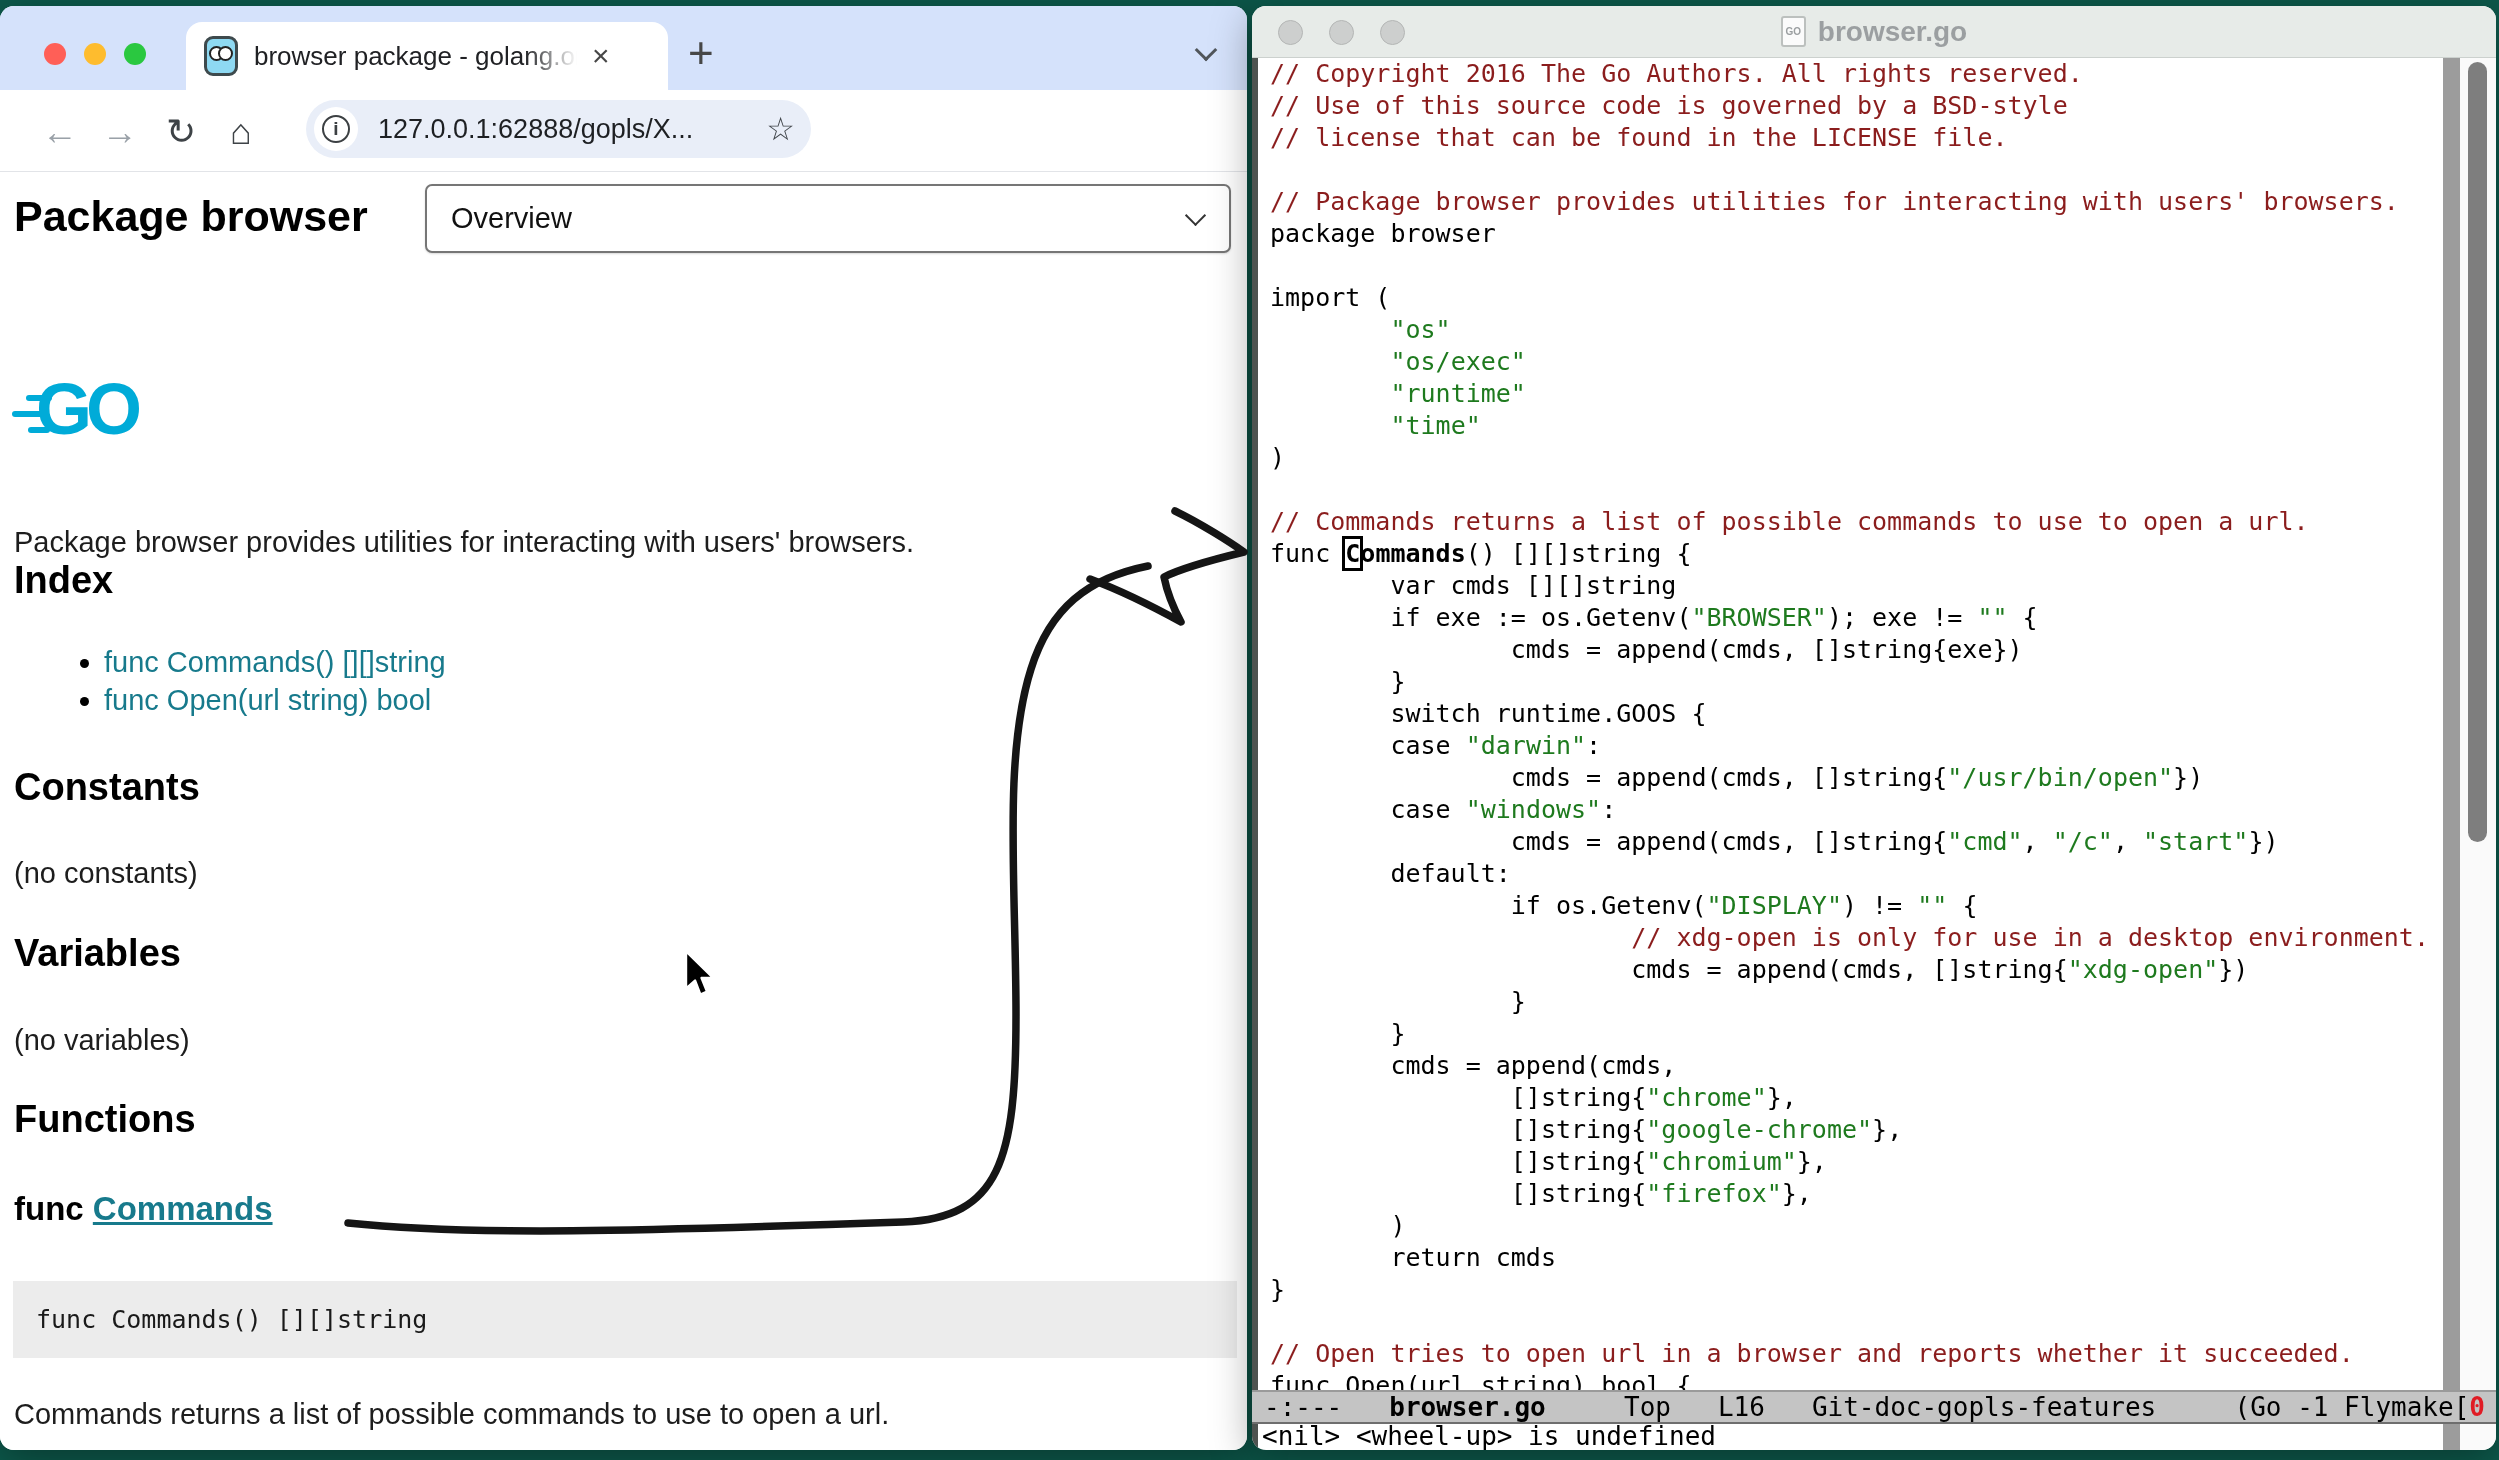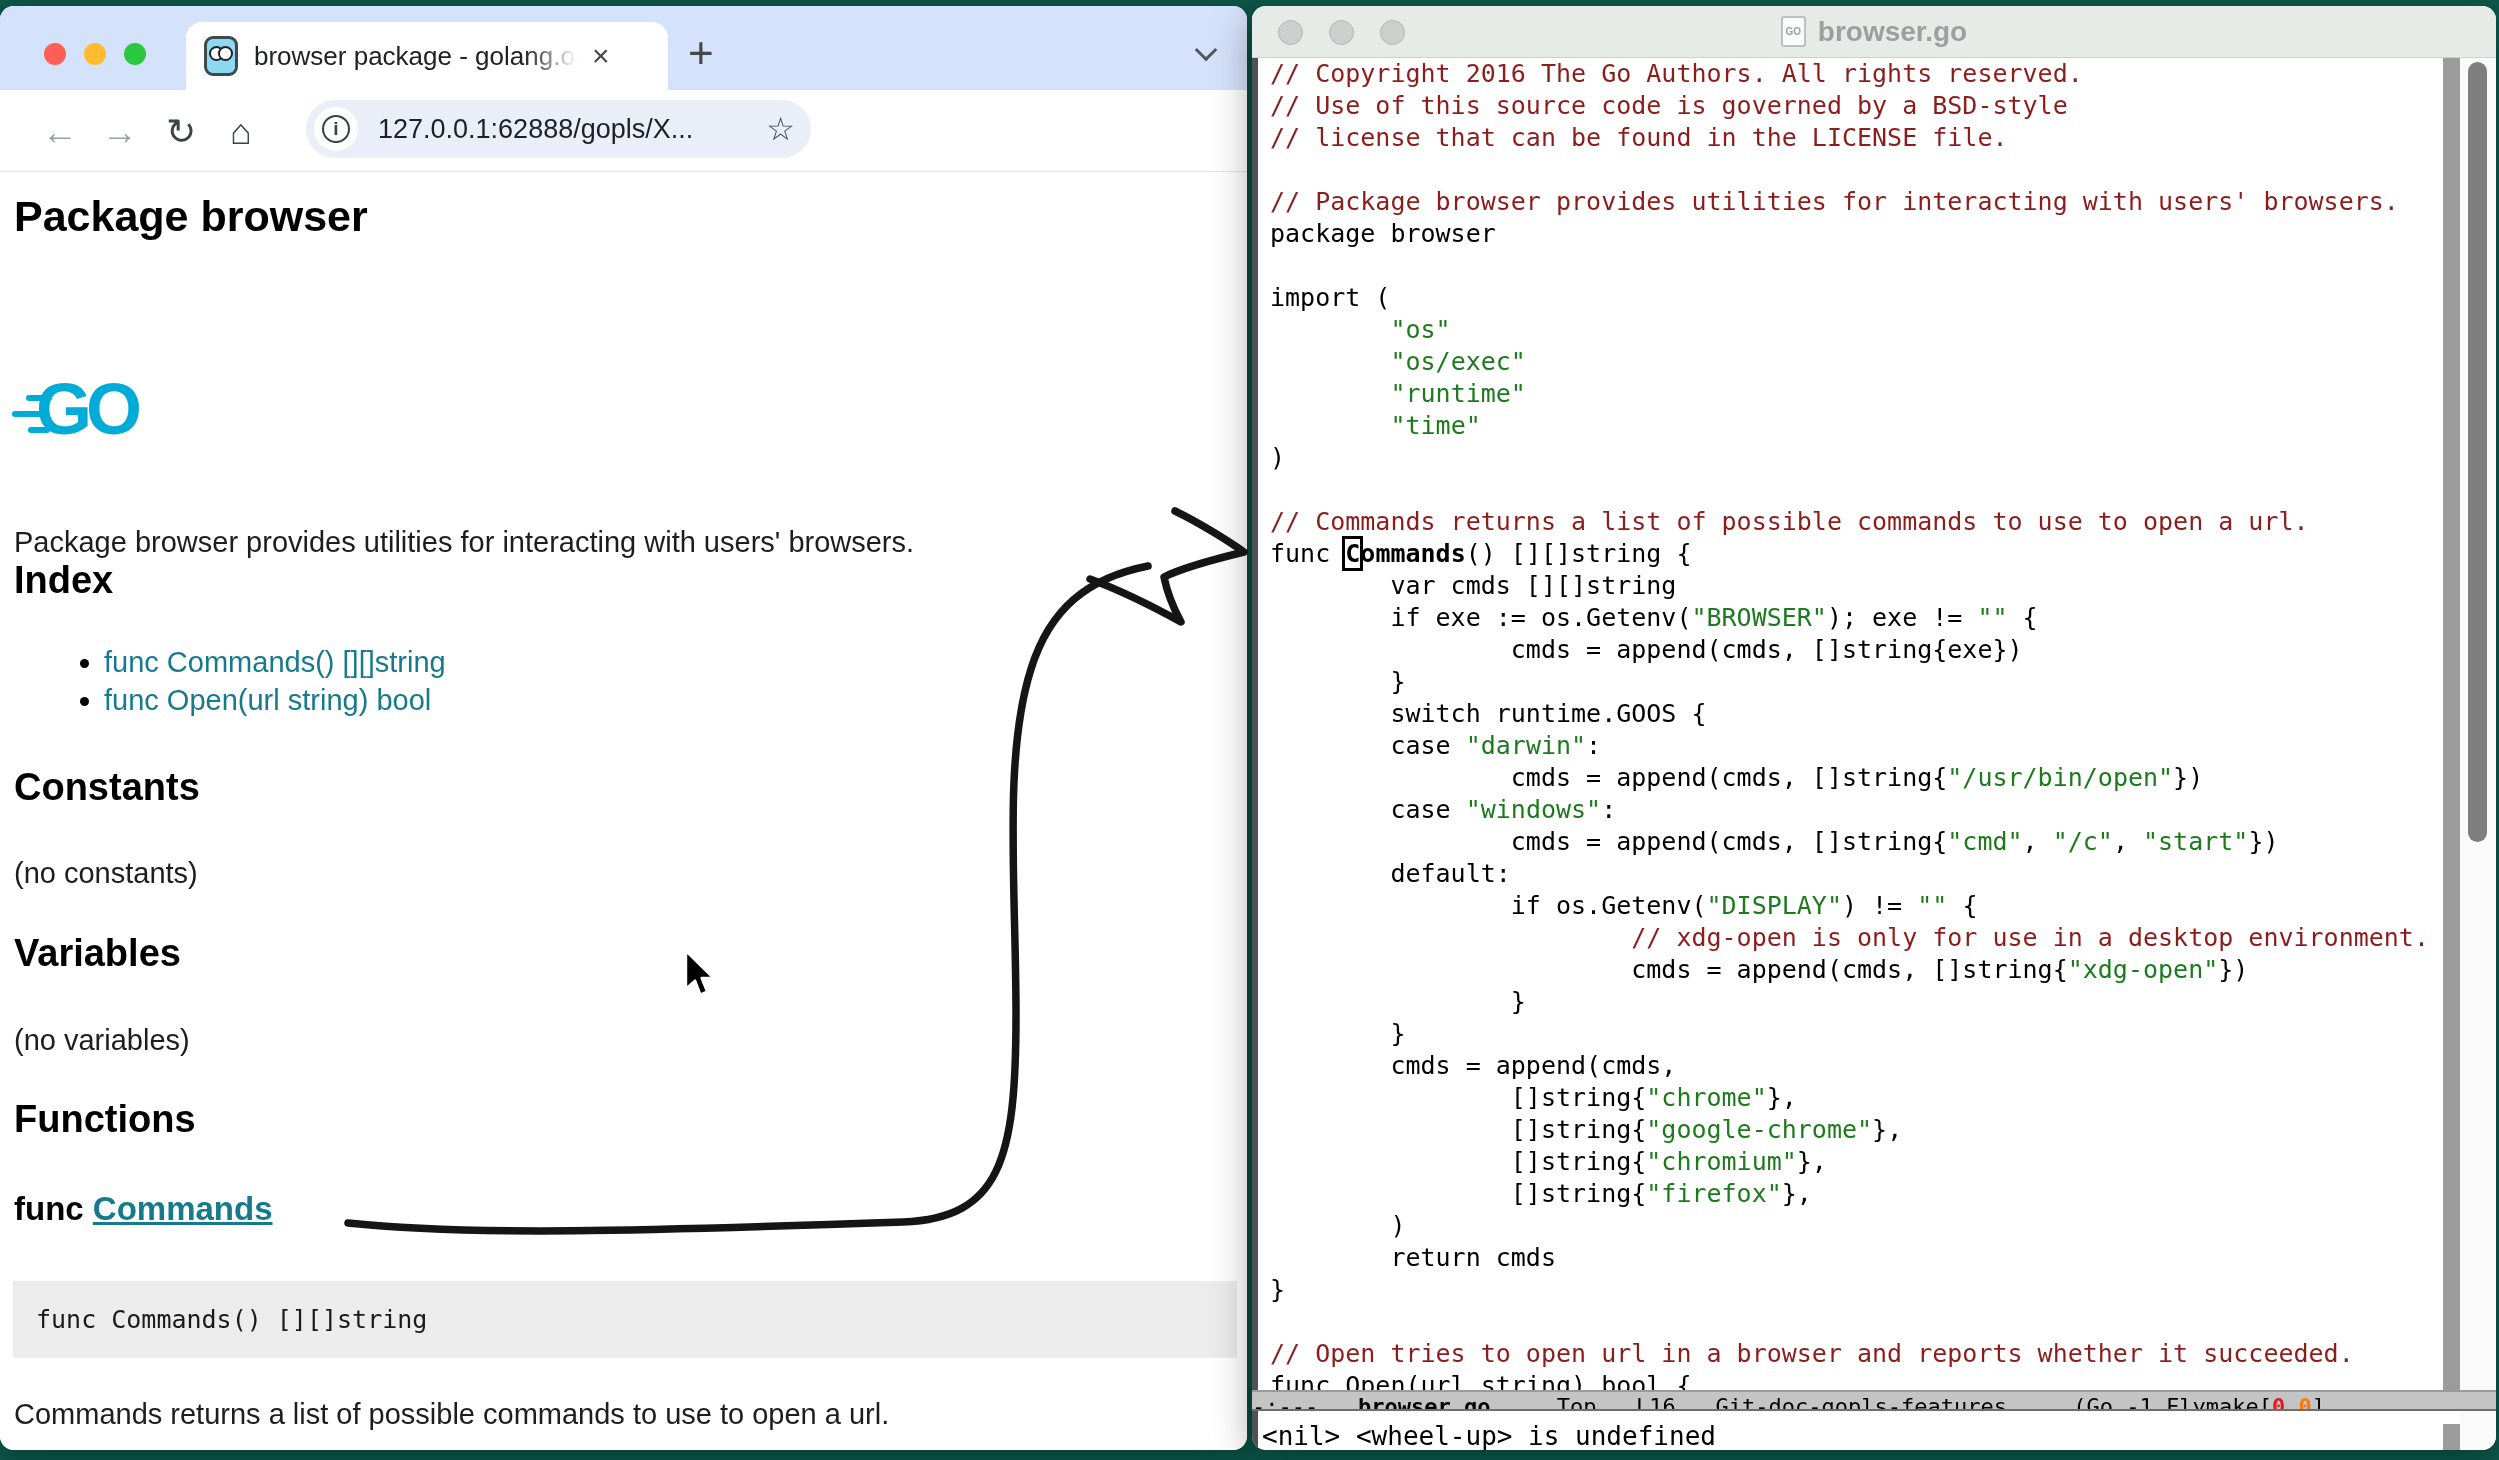--- a/index.html
+++ b/index.html
@@ -114,24 +114,24 @@
   .seg-c{color:#8b1d1d;}
   .seg-s{color:#1e7a1e;}
   .seg-fb{font-weight:bold;}
   .seg-cur{font-weight:bold;outline:3px solid #000;outline-offset:0px;}
   .eborder{position:absolute;left:0;top:52px;bottom:0;width:6px;background:#4e5350;}
   .etrack{position:absolute;right:0;top:52px;bottom:0;width:36px;background:#fafafa;}
   .eflat{position:absolute;right:36px;width:17px;background:#9c9c9c;}
   .eflat.a{top:52px;height:1332px;}
   .eflat.b{top:1418px;height:26px;}
   .ethumb{position:absolute;right:9px;top:56px;width:19px;height:780px;background:#7e7e7e;border-radius:10px;}
-  .emodeline{position:absolute;left:0;right:0;top:1384px;height:21px;background:#c4c4c4;
+  .emodeline{position:absolute;left:0;right:0;top:1384px;height:34px;background:#c4c4c4;
              border-top:2px solid #9a9a9a;border-bottom:2px solid #6e6e6e;z-index:5;
-             font-family:"DejaVu Sans Mono",monospace;font-size:22px;line-height:30px;color:#000;
-             white-space:pre;overflow:hidden;}
+             font-family:"DejaVu Sans Mono",monospace;font-size:26px;line-height:30px;color:#000;
+             white-space:pre;overflow:hidden;padding-left:12px;}
   .ml-file{font-weight:bold;}
   .ml-err{color:#e01b24;font-weight:bold;}
   .ml-warn{color:#ff7800;font-weight:bold;}
   .echoarea{position:absolute;left:10px;top:1416px;height:28px;font-family:"DejaVu Sans Mono",monospace;
             font-size:26px;line-height:28px;color:#000;white-space:pre;z-index:6;}
 </style>
 </head>
 <body>
 
 <div id="stage">
@@ -180,20 +180,24 @@
       <div class="avatar"></div>
       <div class="kebab">
           <i></i>
           <i></i>
           <i></i>
         </div>
     </div>
 
     <div class="page">
       <div class="pg-h1">Package browser</div>
+      <div class="pg-select">
+        <span>Overview</span>
+        <span class="sel-chev"></span>
+      </div>
 
 
       <div class="go-logo">
         <span class="go-bar gb1"></span>
         <span class="go-bar gb2"></span>
         <span class="go-bar gb3"></span>
         <span class="gtxt">GO</span>
       </div>
 
       <div class="pg-p p-desc">Package browser provides utilities for interacting with users' browsers.</div>

